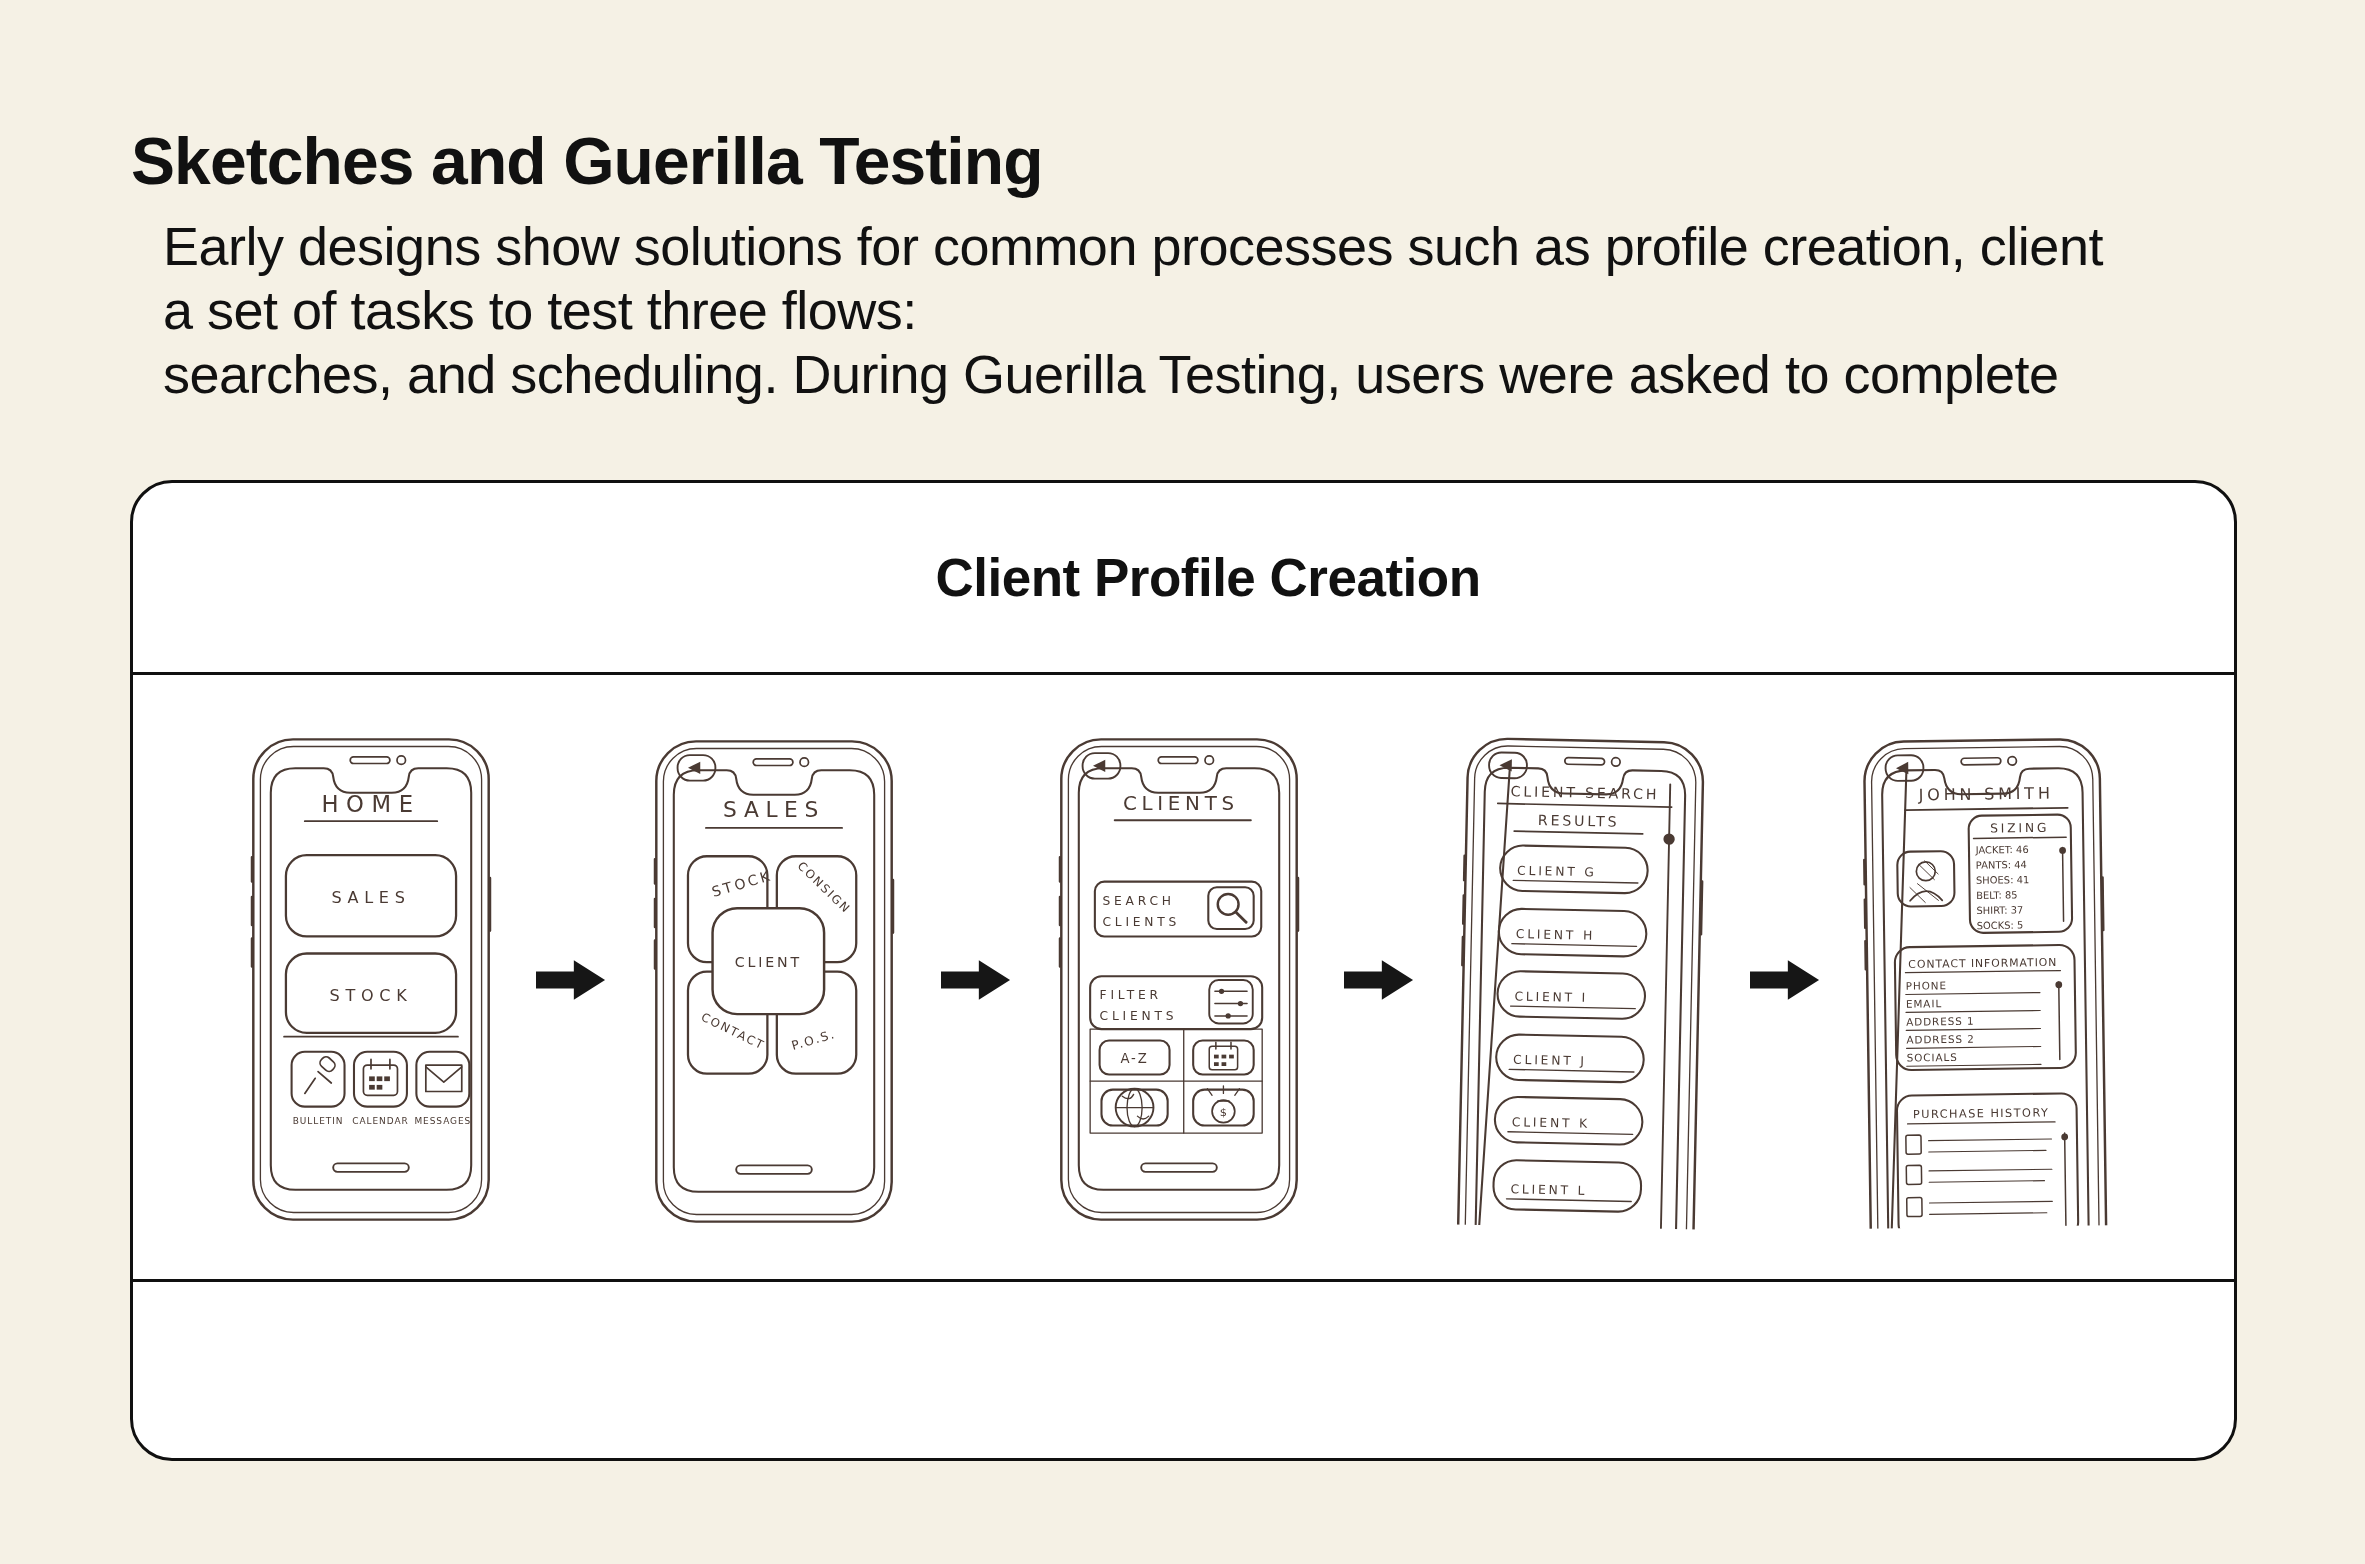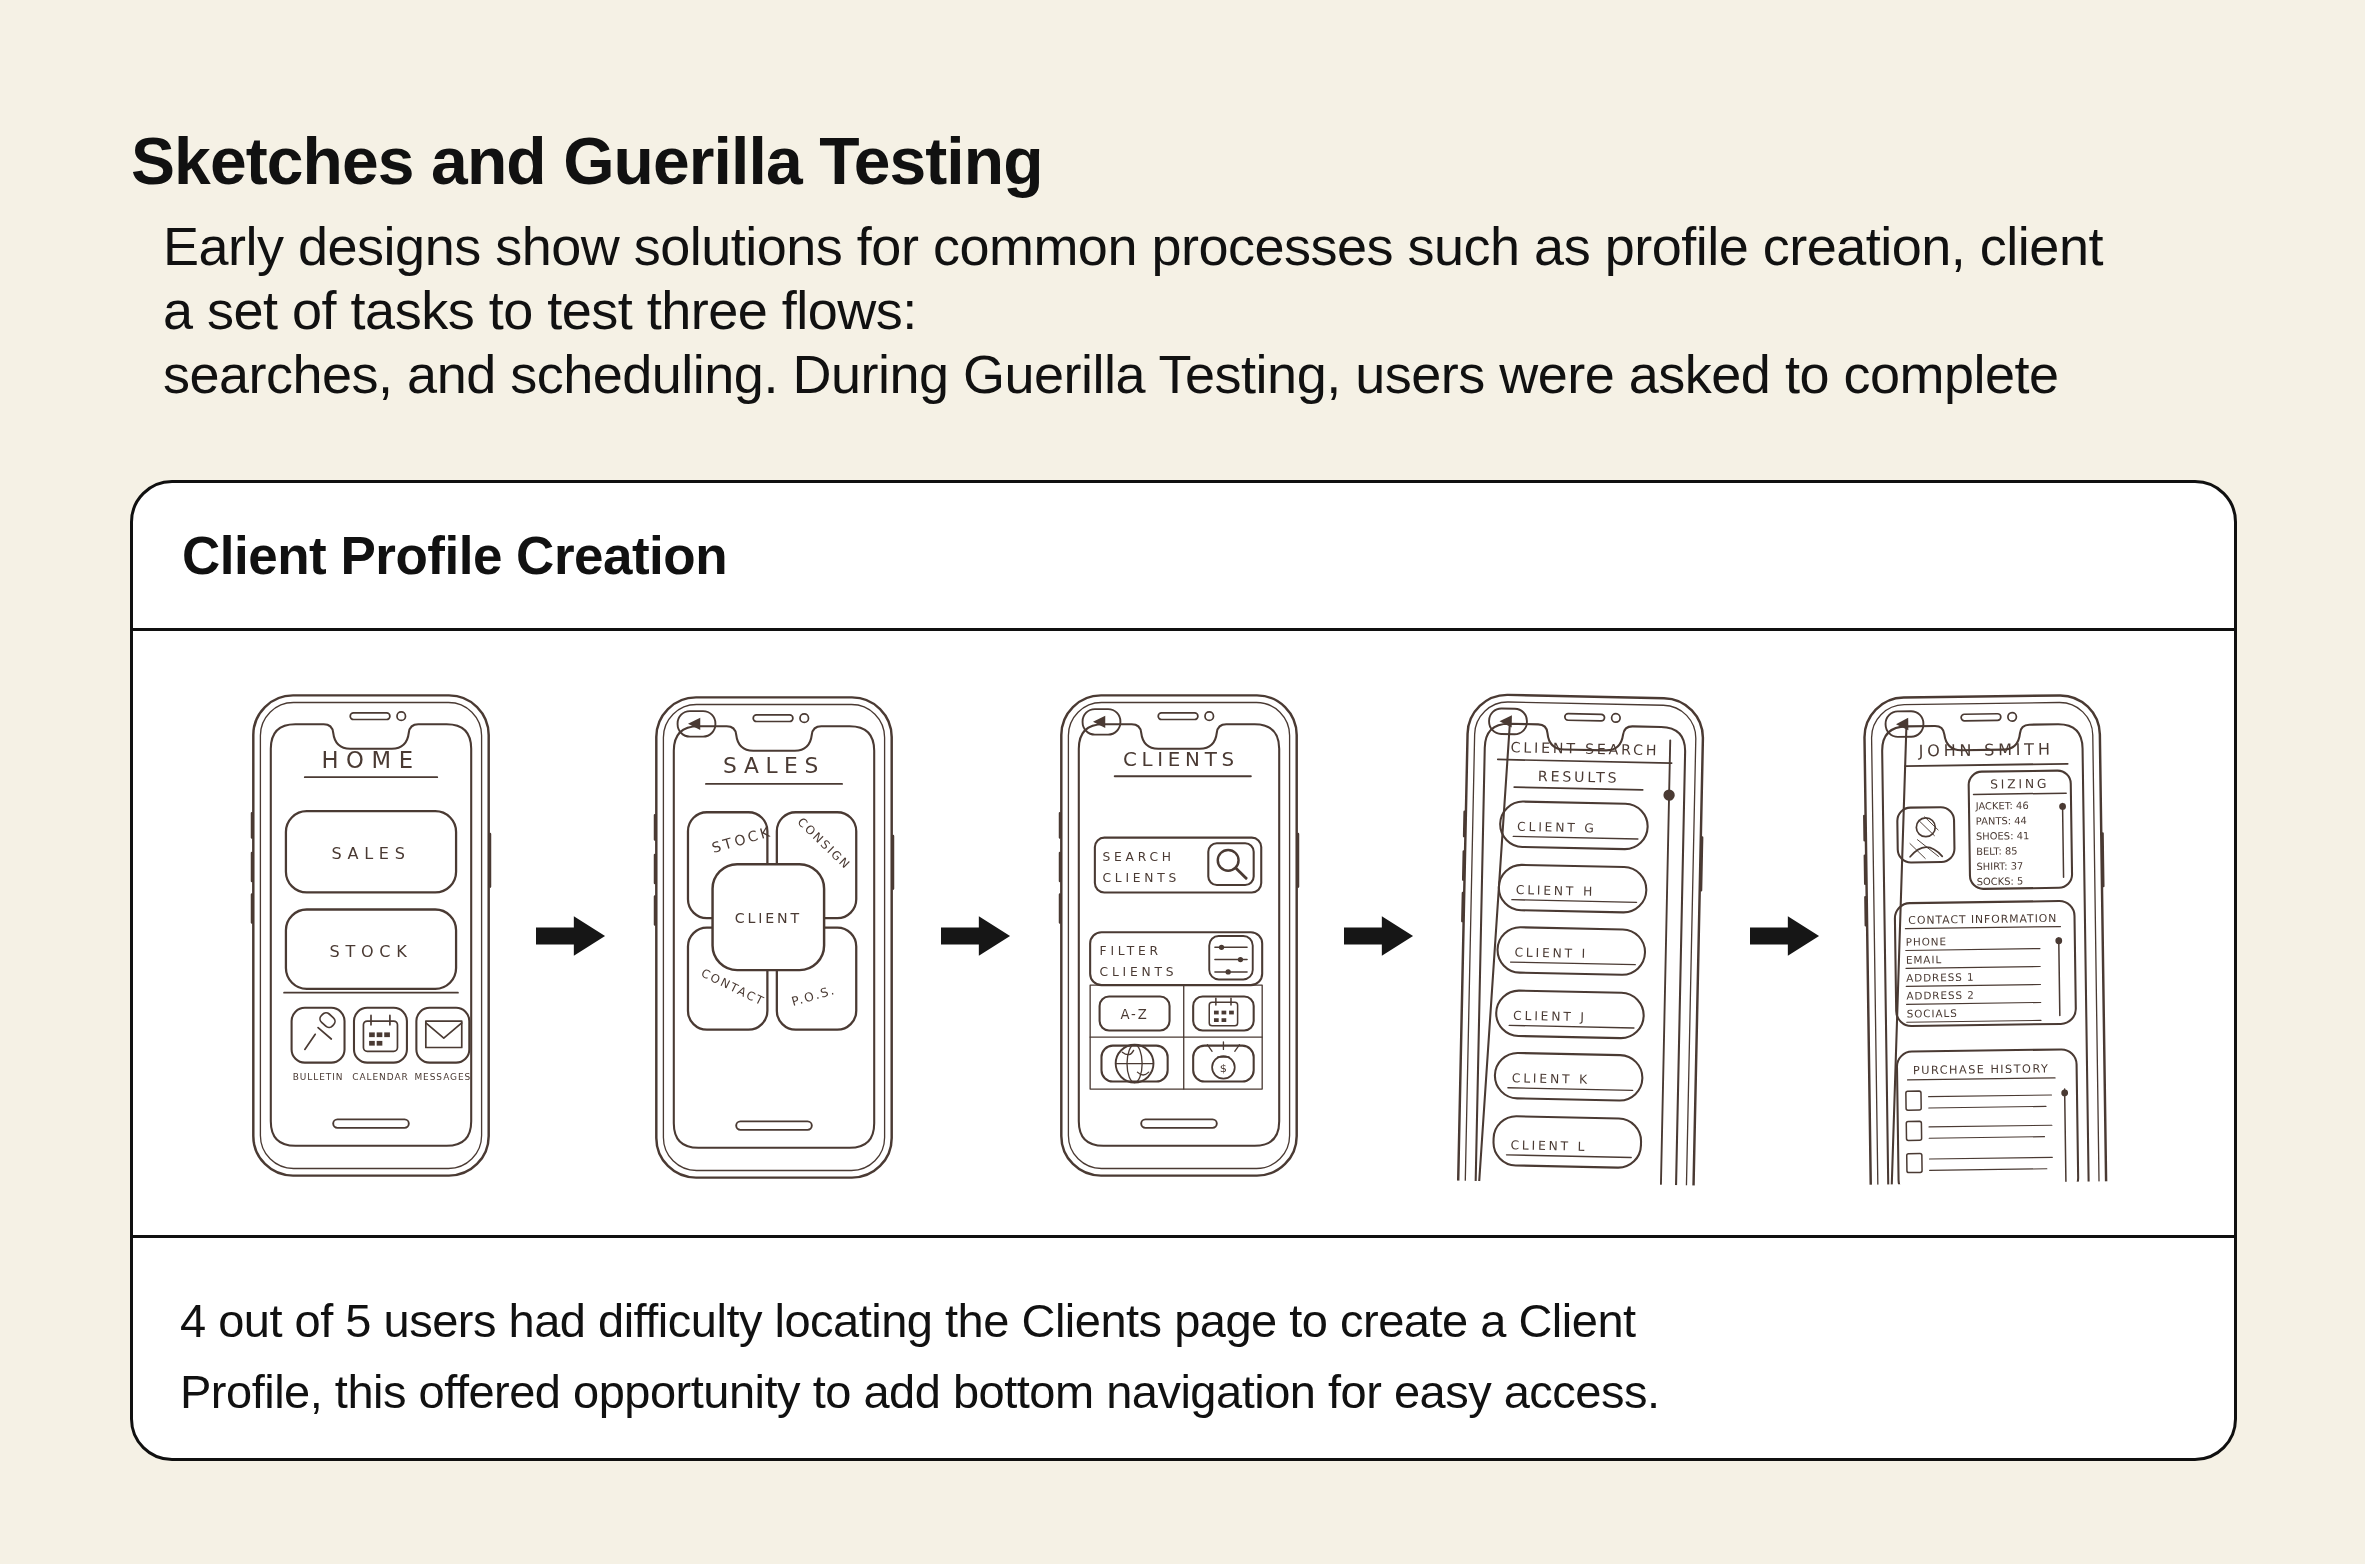--- a/index.html
+++ b/index.html
@@ -6,21 +6,21 @@
     --page-bg:#f5f1e5; --card-bg:#ffffff; --border:#101010;
     --text:#111111; --ink:#4a3a33; --arrow:#161616;
   }
   *{margin:0;padding:0;box-sizing:border-box;}
   body{width:2366px;height:1564px;overflow:hidden;background:var(--page-bg);
        font-family:"Liberation Sans",sans-serif;color:var(--text);position:relative;}
   .page-title{position:absolute;left:131px;top:95px;font-size:66px;font-weight:700;letter-spacing:-0.9px;margin-top:28px;}
   .intro{position:absolute;left:163px;top:214px;font-size:54px;line-height:64px;letter-spacing:-0.5px;}
   .flow-card{position:absolute;left:130px;top:480px;width:2107px;height:981px;
              background:var(--card-bg);border:3.8px solid var(--border);border-radius:42px;overflow:hidden;}
-  .card-header{height:148px;border-bottom:3.8px solid var(--border);display:flex;align-items:center;padding-left:49px;}
+  .card-header{height:192px;border-bottom:3.8px solid var(--border);display:flex;align-items:center;padding-left:49px;justify-content:center;}
   .card-header h2{font-size:53px;font-weight:700;letter-spacing:-0.5px;}
   .card-sketches{position:relative;height:607px;border-bottom:3.8px solid var(--border);overflow:hidden;background:var(--card-bg);}
   .phone{position:absolute;}
   .phone-1{left:117px;top:61px;}
   .phone-2{left:520px;top:63px;}
   .phone-3{left:925px;top:61px;}
   .phone-4{left:1327px;top:62px;transform:rotate(1.2deg);}
   .phone-5{left:1731px;top:62px;transform:rotate(-0.8deg);}
   .arrow{position:absolute;top:283px;width:70px;height:44px;}
   .arrow-1{left:403px;} .arrow-2{left:808px;} .arrow-3{left:1211px;} .arrow-4{left:1617px;}
@@ -336,18 +336,14 @@
         <path d="M66,492 H196 M66,504 H190" stroke-width="1.2"></path>
         <g>
           <path d="M210,420 V518" stroke-width="1.6"></path>
           <circle class="fill" cx="210" cy="424" r="3.6"></circle>
         </g>
       </g>
     </svg>
 
   </div>
 
-  <div class="card-footer">
-    <div>4 out of 5 users had difficulty locating the Clients page to create a Client</div>
-    <div>Profile, this offered opportunity to add bottom navigation for easy access.</div>
-  </div>
 </div>
 
 
 </body></html>

